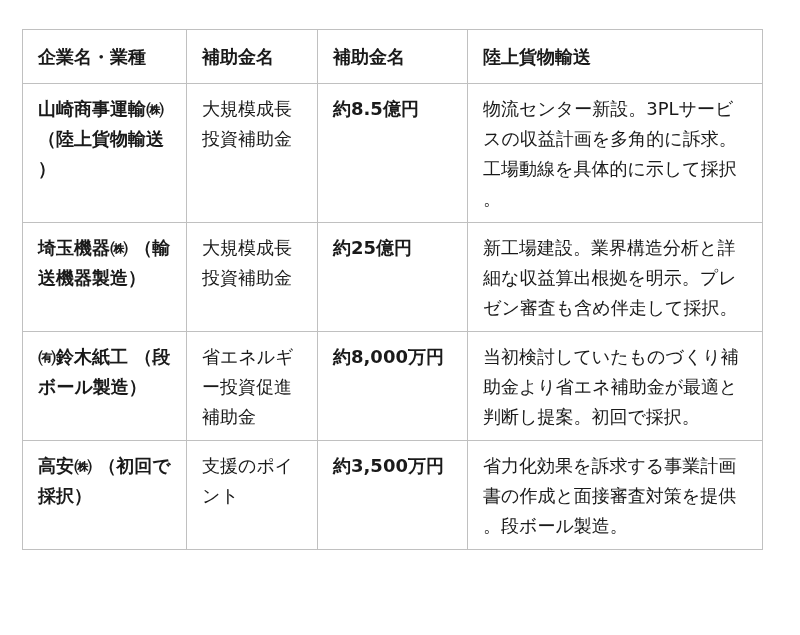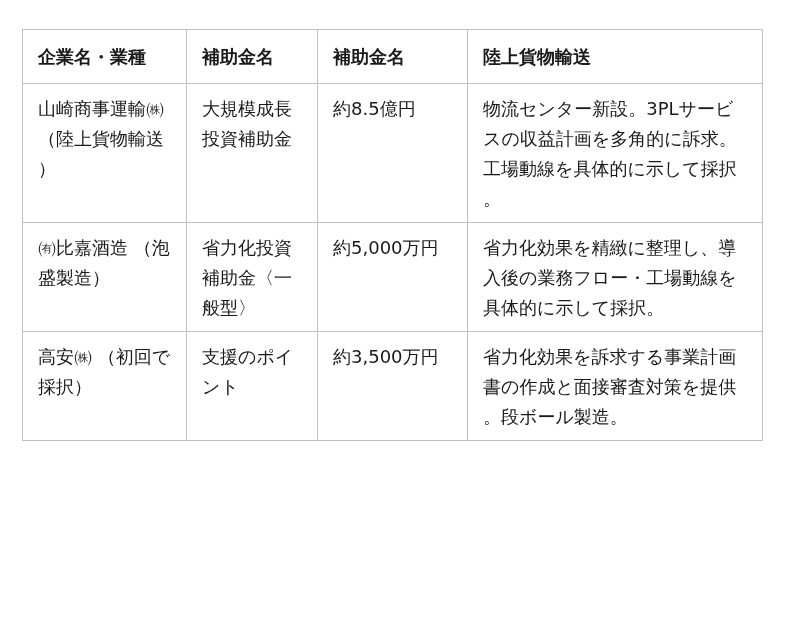--- a/index.html
+++ b/index.html
@@ -44,21 +44,21 @@
     line-break: anywhere;
     font-weight: normal;
     overflow: hidden;
     margin-left: 21px;
   }
   table.results th {
     font-weight: bold;
     padding-top: 12px;
     padding-bottom: 10px;
   }
-  table.results td.bold { font-weight: normal; }
+  table.results td.bold { font-weight: bold; }
   tr.hdr { height: 54px; }
   tr.row-tall { height: 105px; }
   tr.row-short { height: 95px; }
 </style>
 </head>
 <body>
 
 <div class="page">
   <table class="results">
     <colgroup>
@@ -76,24 +76,30 @@
       </tr>
     </thead>
     <tbody>
       <tr class="row-tall">
         <td class="bold">山崎商事運輸㈱ （陸上貨物輸送）</td>
         <td>大規模成長投資補助金</td>
         <td class="bold">約8.5億円</td>
         <td>物流センター新設。3PLサービスの収益計画を多角的に訴求。工場動線を具体的に示して採択。</td>
       </tr>
       <tr class="row-tall">
-        <td class="bold">㈲比嘉酒造 （泡盛製造）</td>
-        <td>省力化投資補助金〈一般型〉</td>
-        <td class="bold">約5,000万円</td>
-        <td>省力化効果を精緻に整理し、導入後の業務フロー・工場動線を具体的に示して採択。</td>
+        <td class="bold">埼玉機器㈱ （輸送機器製造）</td>
+        <td>大規模成長投資補助金</td>
+        <td class="bold">約25億円</td>
+        <td>新工場建設。業界構造分析と詳細な収益算出根拠を明示。プレゼン審査も含め伴走して採択。</td>
+      </tr>
+      <tr class="row-tall">
+        <td class="bold">㈲鈴木紙工 （段ボール製造）</td>
+        <td>省エネルギー投資促進補助金</td>
+        <td class="bold">約8,000万円</td>
+        <td>当初検討していたものづくり補助金より省エネ補助金が最適と判断し提案。初回で採択。</td>
       </tr>
       <tr class="row-short">
         <td class="bold">高安㈱ （初回で採択）</td>
         <td>支援のポイント</td>
         <td class="bold">約3,500万円</td>
         <td>省力化効果を訴求する事業計画書の作成と面接審査対策を提供。段ボール製造。</td>
       </tr>
     </tbody>
   </table>
 </div>

